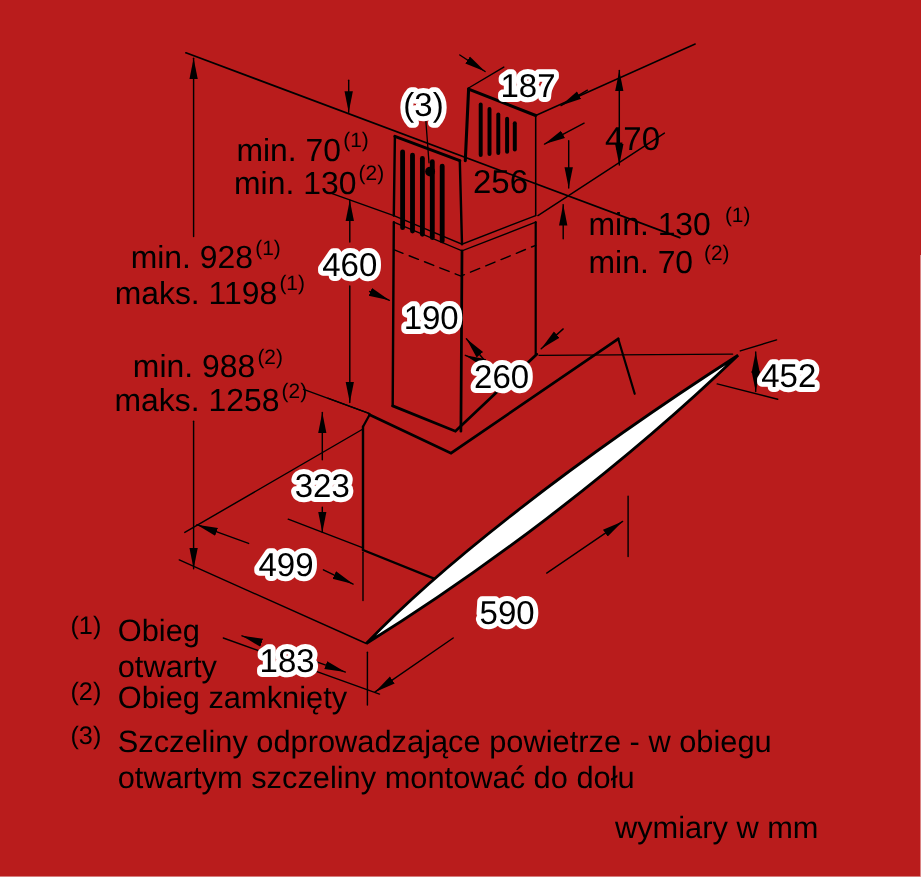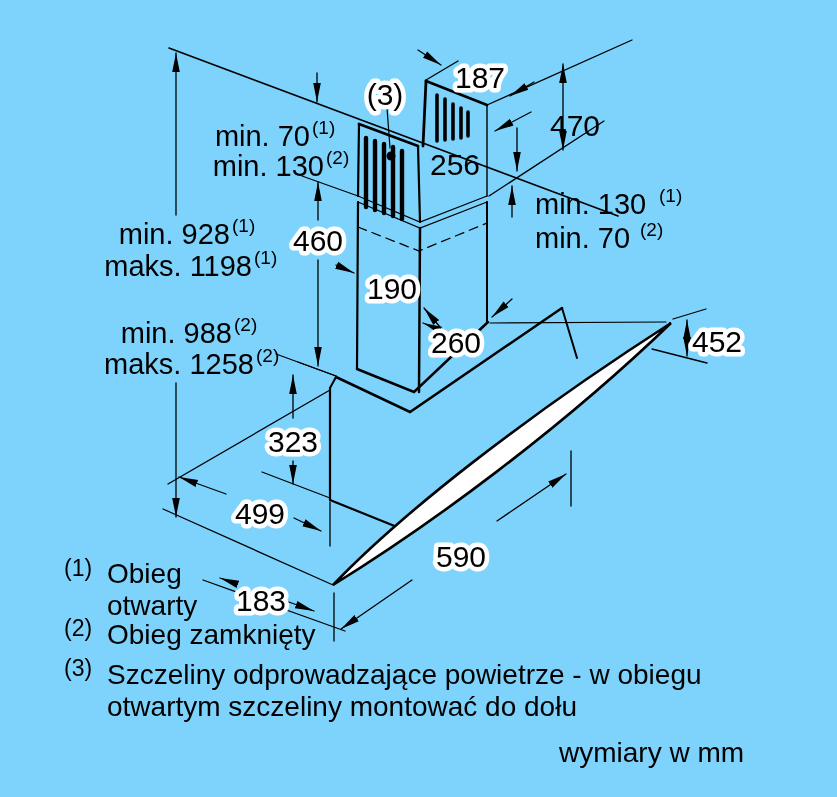--- a/index.html
+++ b/index.html
@@ -1,16 +1,16 @@
 <!DOCTYPE html>
 <html><head>
 <meta charset="utf-8">
 <style>
   html,body{margin:0;padding:0;background:#fff;}
-  #stage{position:relative;width:837px;height:797px;background:#7dd3fc;overflow:hidden;
+  #stage{position:relative;width:837px;height:797px;background:#b91c1c;overflow:hidden;
          font-family:"Liberation Sans", sans-serif;}
   svg{position:absolute;left:0;top:0;}
   text{fill:#000;font-family:"Liberation Sans", sans-serif;}
   .dim{font-size:30px;}
   .lbl{font-size:29px;}
   .sup{font-size:19px;}
   .fn{font-size:28px;}
   .fnmark{font-size:23px;}
   .halo{paint-order:stroke;stroke:#fff;stroke-width:9px;stroke-linejoin:round;}
 </style>

